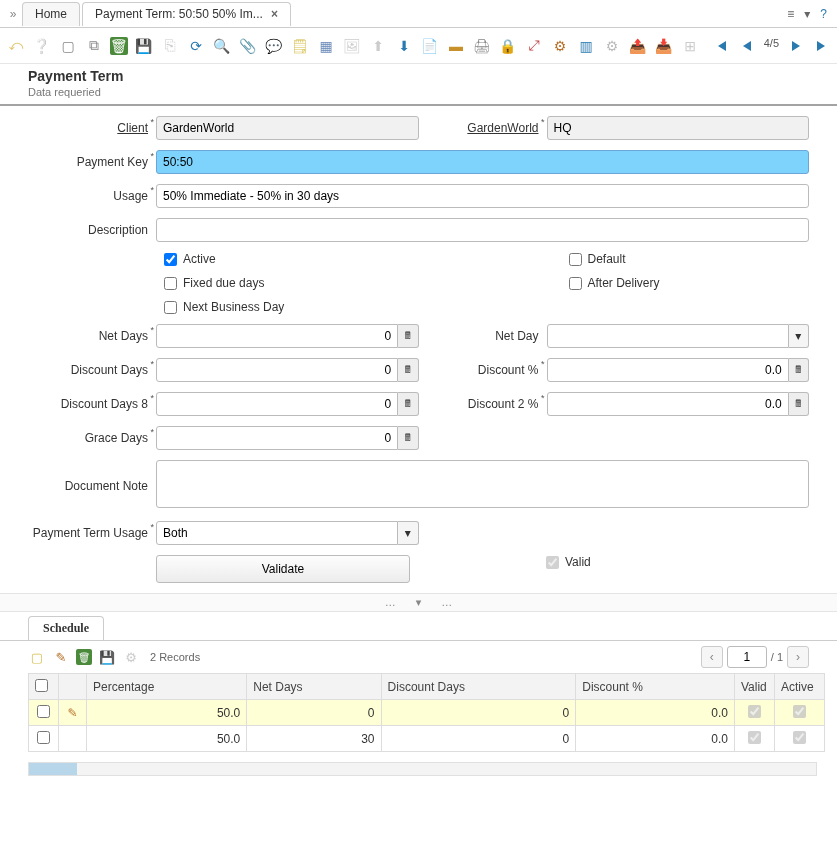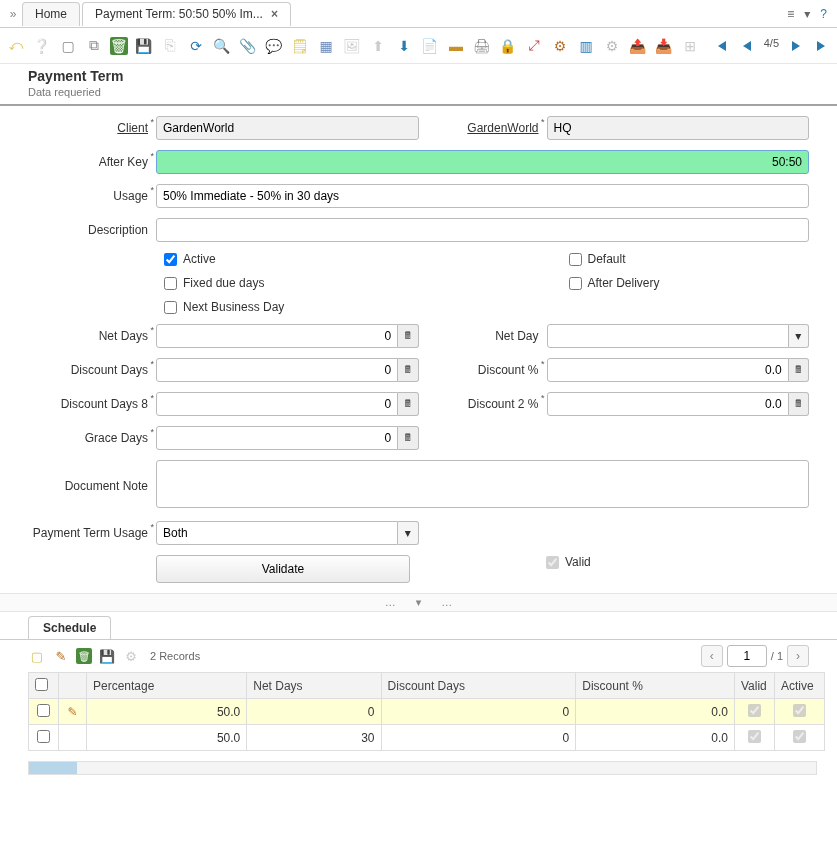--- a/index.html
+++ b/index.html
@@ -17,40 +17,40 @@
 .page-title { font-weight: bold; font-size: 14px; padding: 4px 0 0 28px; }
 .status-line { color: #777; font-size: 11px; padding: 2px 0 6px 28px; border-bottom: 2px solid #a3a3a3; }
 .form { padding: 10px 28px 10px 28px; }
 .row { display: flex; align-items: center; margin-bottom: 10px; }
 .lbl { width: 128px; text-align: right; padding-right: 8px; font-size: 12px; color: #333; position: relative; }
 .lbl.req::after { content: "*"; position: absolute; top: -4px; right: 2px; font-size: 9px; color: #555; }
 .lbl.link { text-decoration: underline; cursor: pointer; }
 .fld { flex: 1; }
 input[type="text"], textarea, .select { width: 100%; height: 24px; border: 1px solid #bbb; border-radius: 3px; padding: 2px 6px; font-size: 12px; background: #fff; }
 input.ro { background: #f1f1f1; }
-input.hl { background: #86efac; border: 1px solid #6aa6d8; text-align: right; }
+input.hl { background: #7dd3fc; border: 1px solid #6aa6d8; }
 textarea { height: 48px; resize: none; }
 .two-col { display: flex; }
 .two-col > .col { flex: 1; display: flex; align-items: center; }
 .cb-row { display: flex; gap: 28px; margin-bottom: 10px; }
 .cb-col { flex: 1; display: flex; align-items: center; padding-left: 136px; }
 .cb-col input { margin-right: 6px; }
 .num-wrap { display: flex; width: 100%; }
 .num-wrap input { text-align: right; border-radius: 3px 0 0 3px; }
 .num-wrap .calc { width: 22px; height: 24px; border: 1px solid #bbb; border-left: none; border-radius: 0 3px 3px 0; background: #eee; display: flex; align-items: center; justify-content: center; font-size: 10px; cursor: pointer; }
 .select-wrap { display: flex; width: 100%; }
 .select-wrap input { border-radius: 3px 0 0 3px; }
 .select-wrap .dd { width: 22px; height: 24px; border: 1px solid #bbb; border-left: none; border-radius: 0 3px 3px 0; background: #f5f5f5; display: flex; align-items: center; justify-content: center; cursor: pointer; }
 .btn { height: 28px; padding: 0 20px; background: linear-gradient(#fdfdfd,#ececec); border: 1px solid #bbb; border-radius: 3px; cursor: pointer; font-size: 12px; }
 .valid-row { display: flex; align-items: flex-start; margin-top: 6px; }
 .valid-row .left { width: 128px; }
 .valid-row .btn-area { flex: 1; }
 .valid-row .right { flex: 1; display: flex; align-items: center; padding-left: 8px; }
 .divider { display: flex; justify-content: center; gap: 20px; color: #888; padding: 2px 0; border-top: 1px solid #e4e4e4; border-bottom: 1px solid #e4e4e4; background: #fafafa; font-size: 11px; }
-.subtabs { display: flex; border-bottom: 1px solid #ccc; padding: 4px 8px 0 28px; }
+.subtabs { display: flex; border-bottom: 1px solid #ccc; padding: 4px 8px 0 28px; font-family: Liberation Serif, serif; }
 .subtab { padding: 4px 14px; border: 1px solid #ccc; border-bottom: none; border-radius: 4px 4px 0 0; background: #fff; font-weight: bold; font-size: 12px; }
 .subtoolbar { display: flex; align-items: center; height: 32px; padding: 4px 28px; gap: 6px; }
 .subtoolbar .ico { width: 18px; height: 18px; display: flex; align-items: center; justify-content: center; cursor: pointer; font-size: 13px; }
 .subtoolbar .records { color: #666; font-size: 11px; margin-left: 4px; }
 .subtoolbar .pager { margin-left: auto; display: flex; align-items: center; gap: 4px; }
 .pager .pgbtn { width: 22px; height: 22px; border: 1px solid #ccc; border-radius: 3px; background: #f6f6f6; display: flex; align-items: center; justify-content: center; cursor: pointer; color: #888; }
 .pager input { width: 40px; height: 22px; text-align: center; }
 table.grid { width: calc(100% - 40px); margin: 0 20px 0 28px; border-collapse: collapse; }
 table.grid th, table.grid td { border: 1px solid #ddd; padding: 4px 6px; font-size: 12px; }
 table.grid th { background: #f3f3f3; text-align: left; font-weight: normal; color: #444; height: 26px; }
@@ -148,21 +148,21 @@
       <div class="lbl link req">Client</div>
       <div class="fld"><input type="text" class="ro" value="GardenWorld" style=""></div>
     </div>
     <div class="col">
       <div class="lbl link req">GardenWorld</div>
       <div class="fld"><input type="text" class="ro" value="HQ" style=""></div>
     </div>
   </div>
 
   <div class="row">
-    <div class="lbl req">After Key</div>
+    <div class="lbl req">Payment Key</div>
     <div class="fld"><input type="text" class="hl" value="50:50" style=""></div>
   </div>
 
   <div class="row">
     <div class="lbl req">Usage</div>
     <div class="fld"><input type="text" value="50% Immediate - 50% in 30 days" style=""></div>
   </div>
 
   <div class="row">
     <div class="lbl">Description</div>

